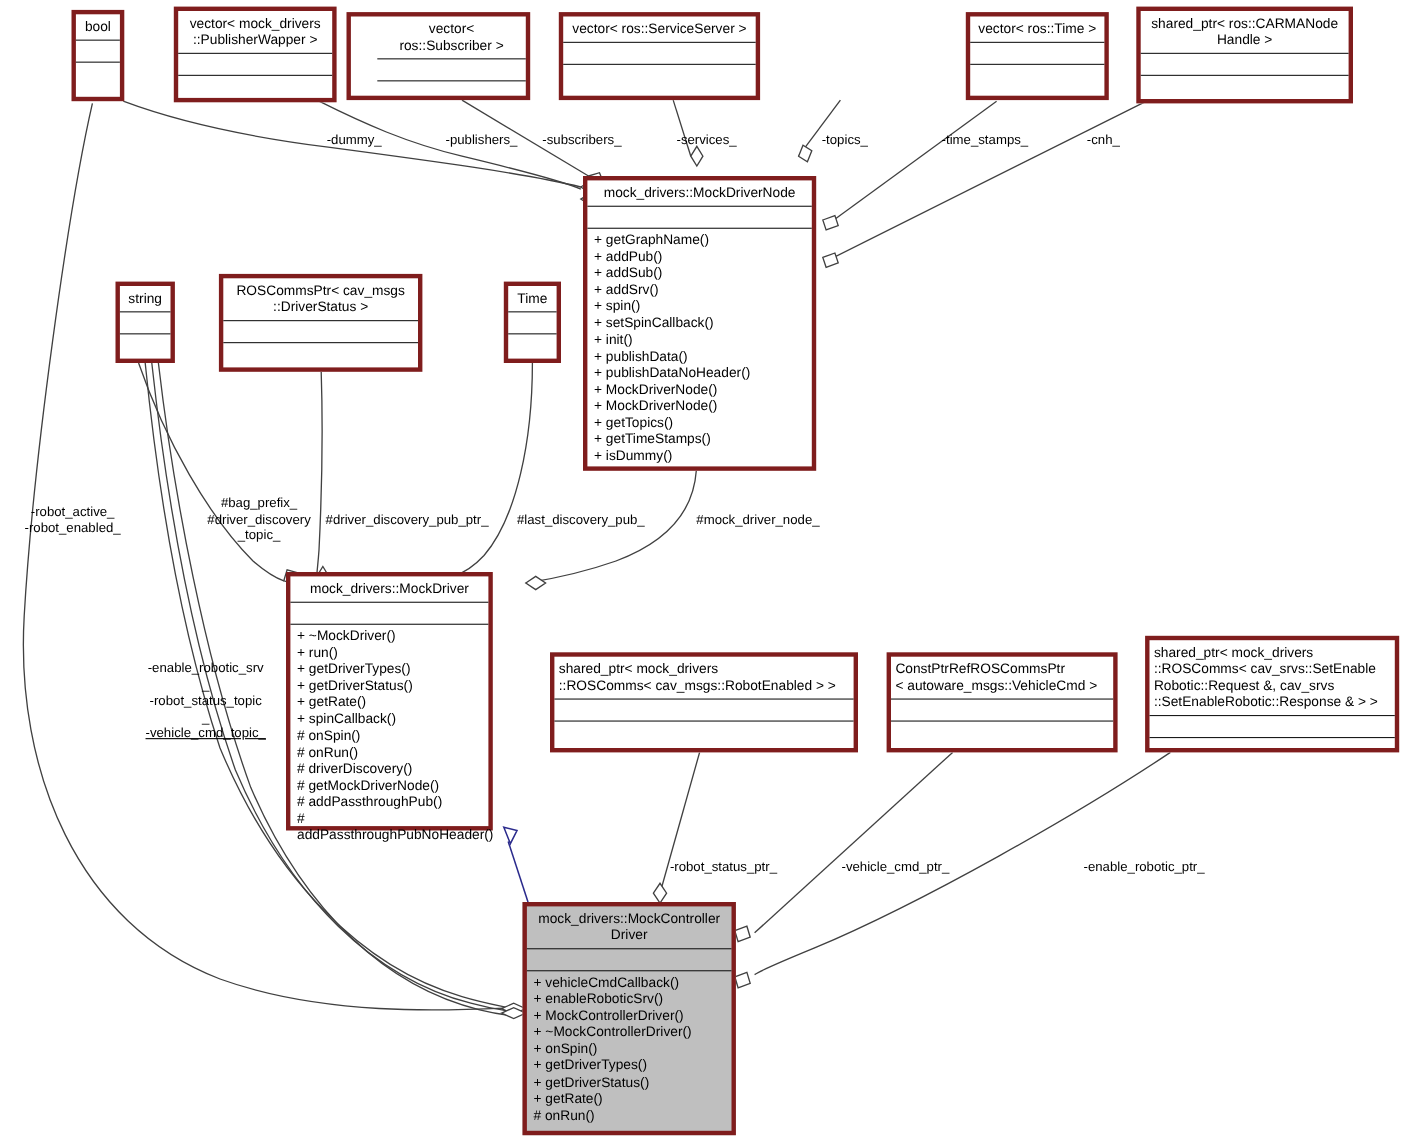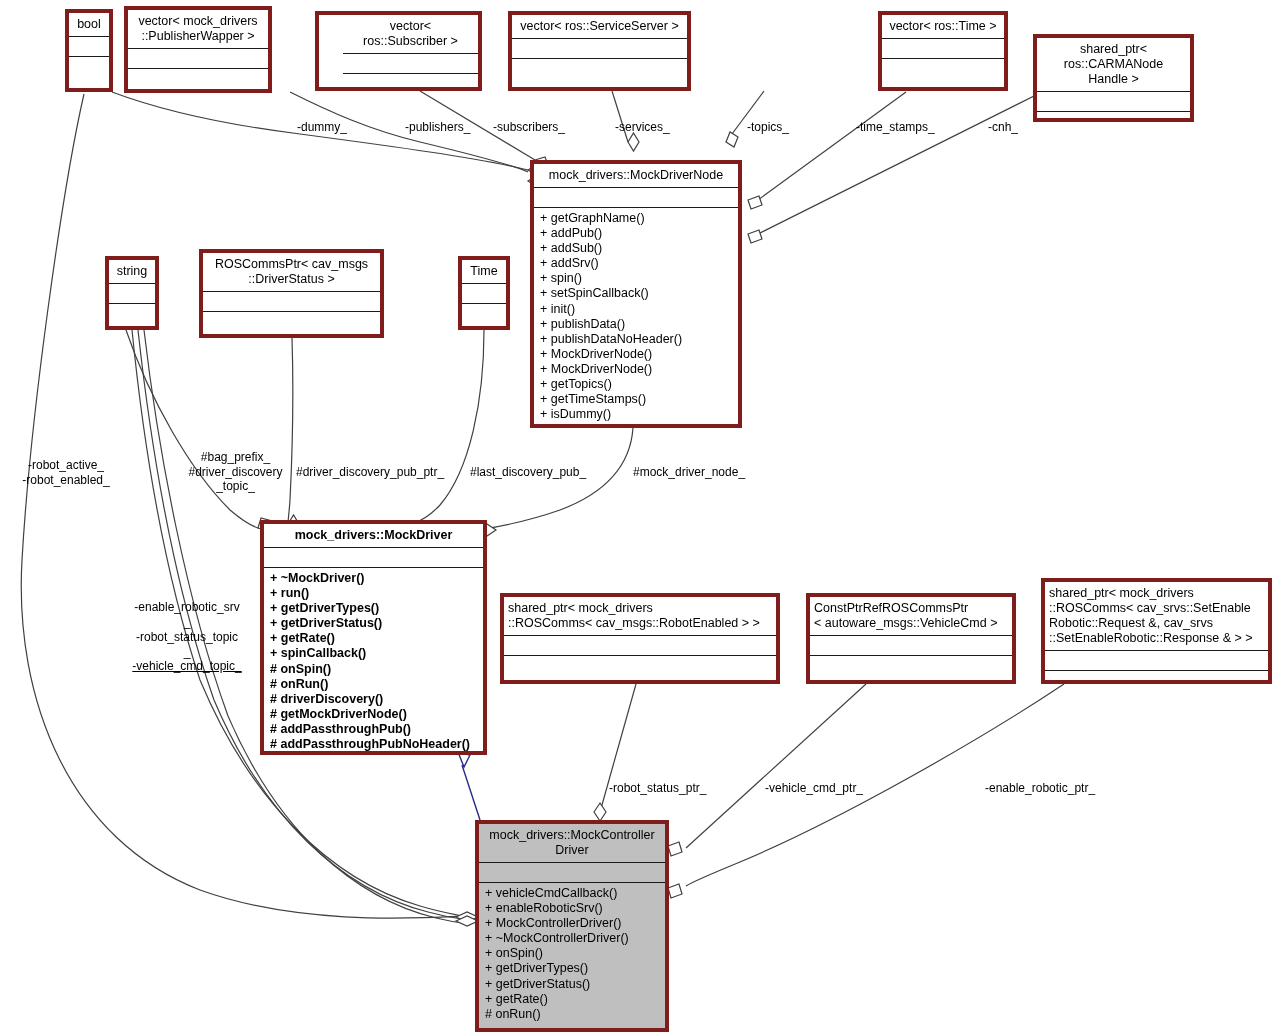--- a/index.html
+++ b/index.html
@@ -137,21 +137,21 @@
     </g>
     <path d="M 458,752 l 12,3 -6,12 z" fill="#ffffff" stroke="#2a2a8c" stroke-width="1.4"></path>
   </svg>
 
   <div class="umlbox" style="left:65px; top:9px; width:48px; height:83px;">
     <div class="title">bool</div>
     <div class="attrs"></div>
     <div class="ops"></div>
   </div>
 
-  <div class="umlbox" style="left:124px; top:6px; width:148px; height:87px;">
+  <div class="umlbox" style="left:158px; top:6px; width:148px; height:87px;">
     <div class="title">vector&lt; mock_drivers
 ::PublisherWapper &gt;</div>
     <div class="attrs"></div>
     <div class="ops"></div>
   </div>
 
   <div class="umlbox" style="left:315px; top:11px; width:167px; height:80px;padding-left:24px;">
     <div class="title">vector&lt; ros::Subscriber &gt;</div>
     <div class="attrs"></div>
     <div class="ops"></div>
@@ -163,21 +163,21 @@
     <div class="ops"></div>
   </div>
 
 
   <div class="umlbox" style="left:878px; top:11px; width:130px; height:80px;">
     <div class="title">vector&lt; ros::Time &gt;</div>
     <div class="attrs"></div>
     <div class="ops"></div>
   </div>
 
-  <div class="umlbox" style="left:1033px; top:6px; width:161px; height:88px;margin-top:28px;">
+  <div class="umlbox" style="left:1033px; top:6px; width:197px; height:88px;">
     <div class="title">shared_ptr&lt; ros::CARMANode
 Handle &gt;</div>
     <div class="attrs"></div>
     <div class="ops"></div>
   </div>
 
   <div class="umlbox" style="left:105px; top:256px; width:54px; height:74px;">
     <div class="title">string</div>
     <div class="attrs"></div>
     <div class="ops"></div>
@@ -208,21 +208,21 @@
 + init()
 + publishData()
 + publishDataNoHeader()
 + MockDriverNode()
 + MockDriverNode()
 + getTopics()
 + getTimeStamps()
 + isDummy()</div>
   </div>
 
-  <div class="umlbox" style="left:260px; top:520px; width:227px; height:235px;font-weight:bold;">
+  <div class="umlbox" style="left:260px; top:520px; width:188px; height:235px;">
     <div class="title">mock_drivers::MockDriver</div>
     <div class="attrs"></div>
     <div class="ops">+ ~MockDriver()
 + run()
 + getDriverTypes()
 + getDriverStatus()
 + getRate()
 + spinCallback()
 # onSpin()
 # onRun()

